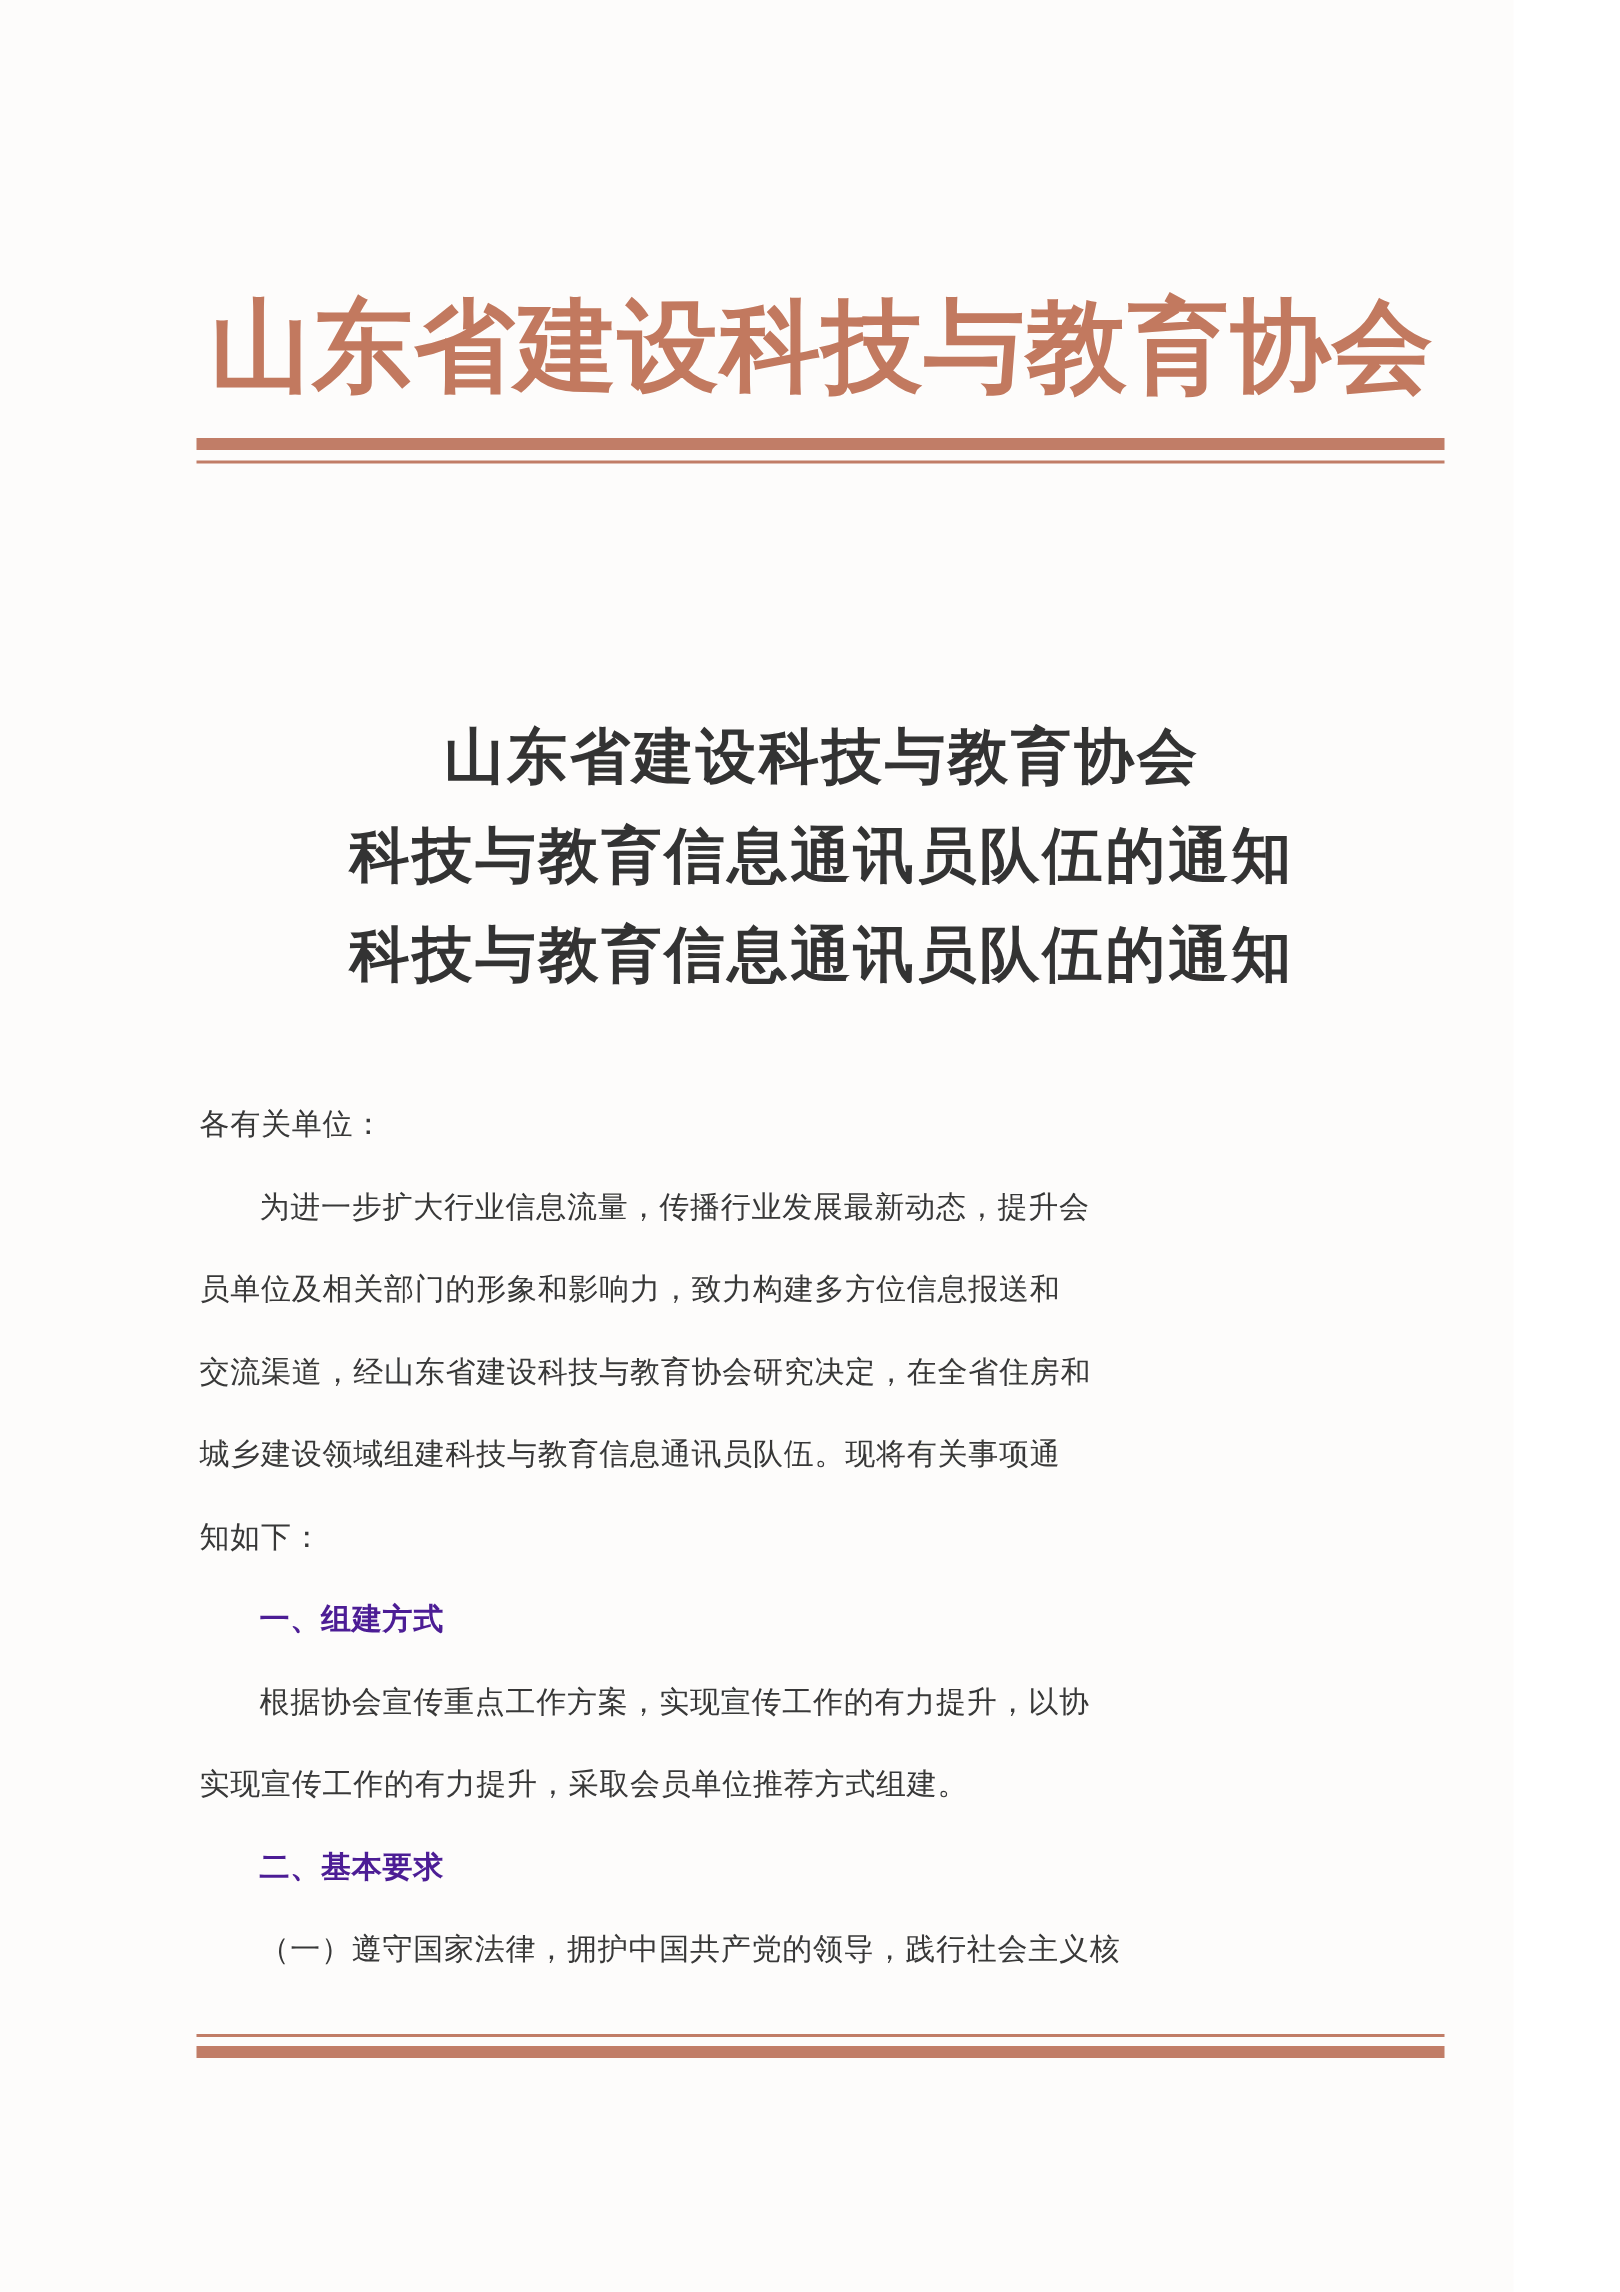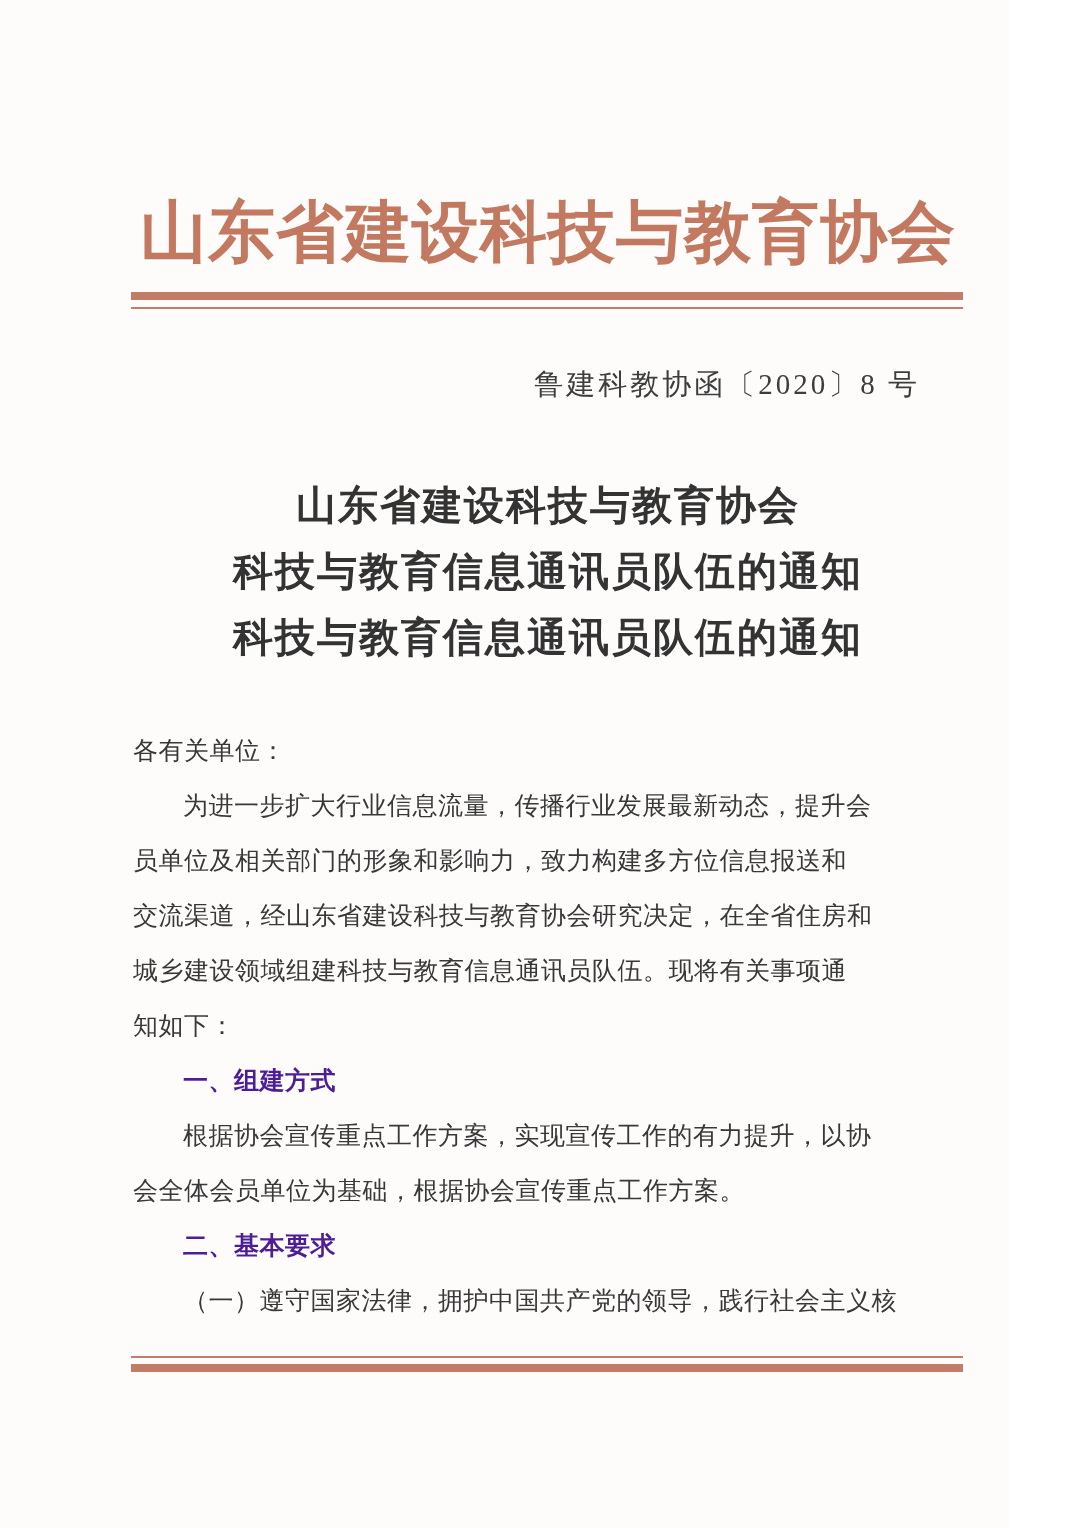--- a/index.html
+++ b/index.html
@@ -65,21 +65,21 @@
     font-weight: bold;
     font-size: 40px;
     line-height: 66px;
     color: #333333;
     letter-spacing: 2px;
   }
 
   
   .body-text {
     top: 723px;
-    font-size: 25px;
+    font-size: 20px;
     line-height: 55px;
     letter-spacing: 0.5px;
     color: #383838;
     white-space: nowrap;
   }
   .line { min-height: 55px; }
   .line-indent { text-indent: 2em; }
   .line-heading {
     text-indent: 2em;
     font-family: "Liberation Sans", sans-serif;
@@ -92,41 +92,40 @@
 
 <div class="page">
 
   <div class="content letterhead" style="position:absolute;">山东省建设科技与教育协会</div>
 
   <div class="rule-block rule-top">
     <div class="rule rule-thick"></div>
     <div class="rule rule-thin"></div>
   </div>
 
-  <div class="content doc-number" style="position:absolute;">鲁建科教协函〔2020〕8 号</div>
 
   <div class="content doc-title" style="position:absolute;">
     <div class="title-line">山东省建设科技与教育协会</div>
     <div class="title-line">科技与教育信息通讯员队伍的通知</div>
     <div class="title-line">科技与教育信息通讯员队伍的通知</div>
   </div>
 
   <div class="content body-text" style="position:absolute;">
     <div class="line">各有关单位：</div>
 
     <div class="line line-indent">为进一步扩大行业信息流量，传播行业发展最新动态，提升会</div>
     <div class="line">员单位及相关部门的形象和影响力，致力构建多方位信息报送和</div>
     <div class="line">交流渠道，经山东省建设科技与教育协会研究决定，在全省住房和</div>
     <div class="line">城乡建设领域组建科技与教育信息通讯员队伍。现将有关事项通</div>
     <div class="line">知如下：</div>
 
     <div class="line line-heading">一、组建方式</div>
 
     <div class="line line-indent">根据协会宣传重点工作方案，实现宣传工作的有力提升，以协</div>
-    <div class="line">会全体会员单位为基础，根据协会宣传重点工作方案。</div>
+    <div class="line">实现宣传工作的有力提升，采取会员单位推荐方式组建。</div>
 
     <div class="line line-heading">二、基本要求</div>
 
     <div class="line line-indent">（一）遵守国家法律，拥护中国共产党的领导，践行社会主义核</div>
   </div>
 
   <div class="rule-block rule-bottom">
     <div class="rule rule-thin"></div>
     <div class="rule rule-thick"></div>
   </div>

